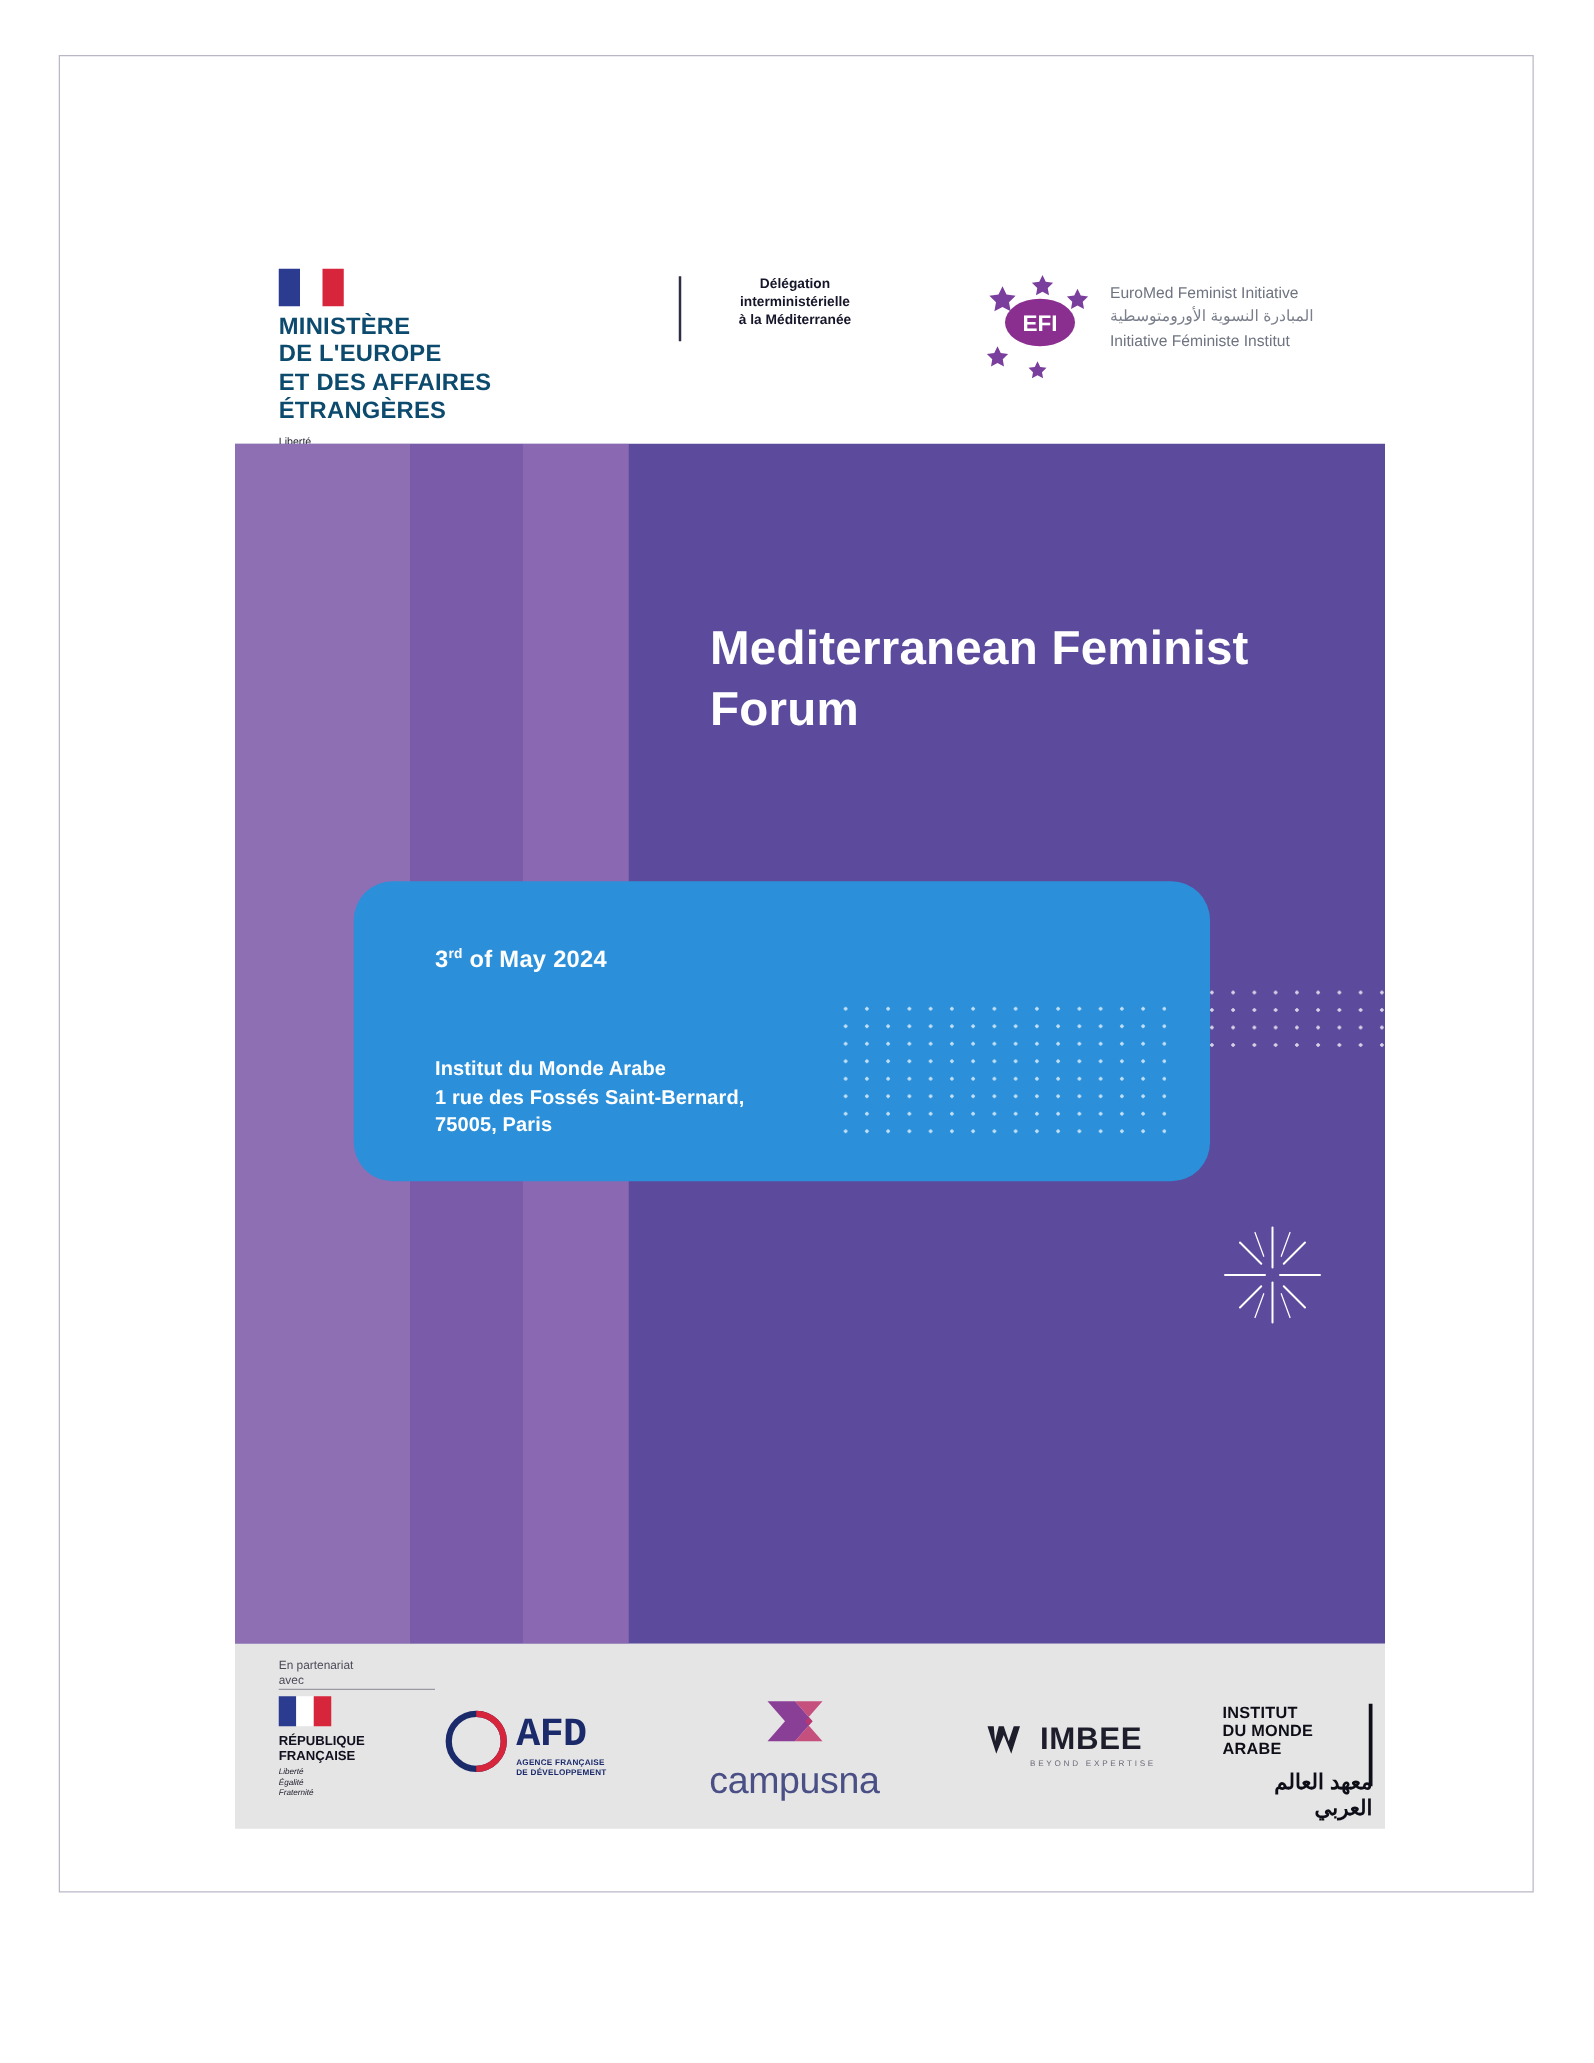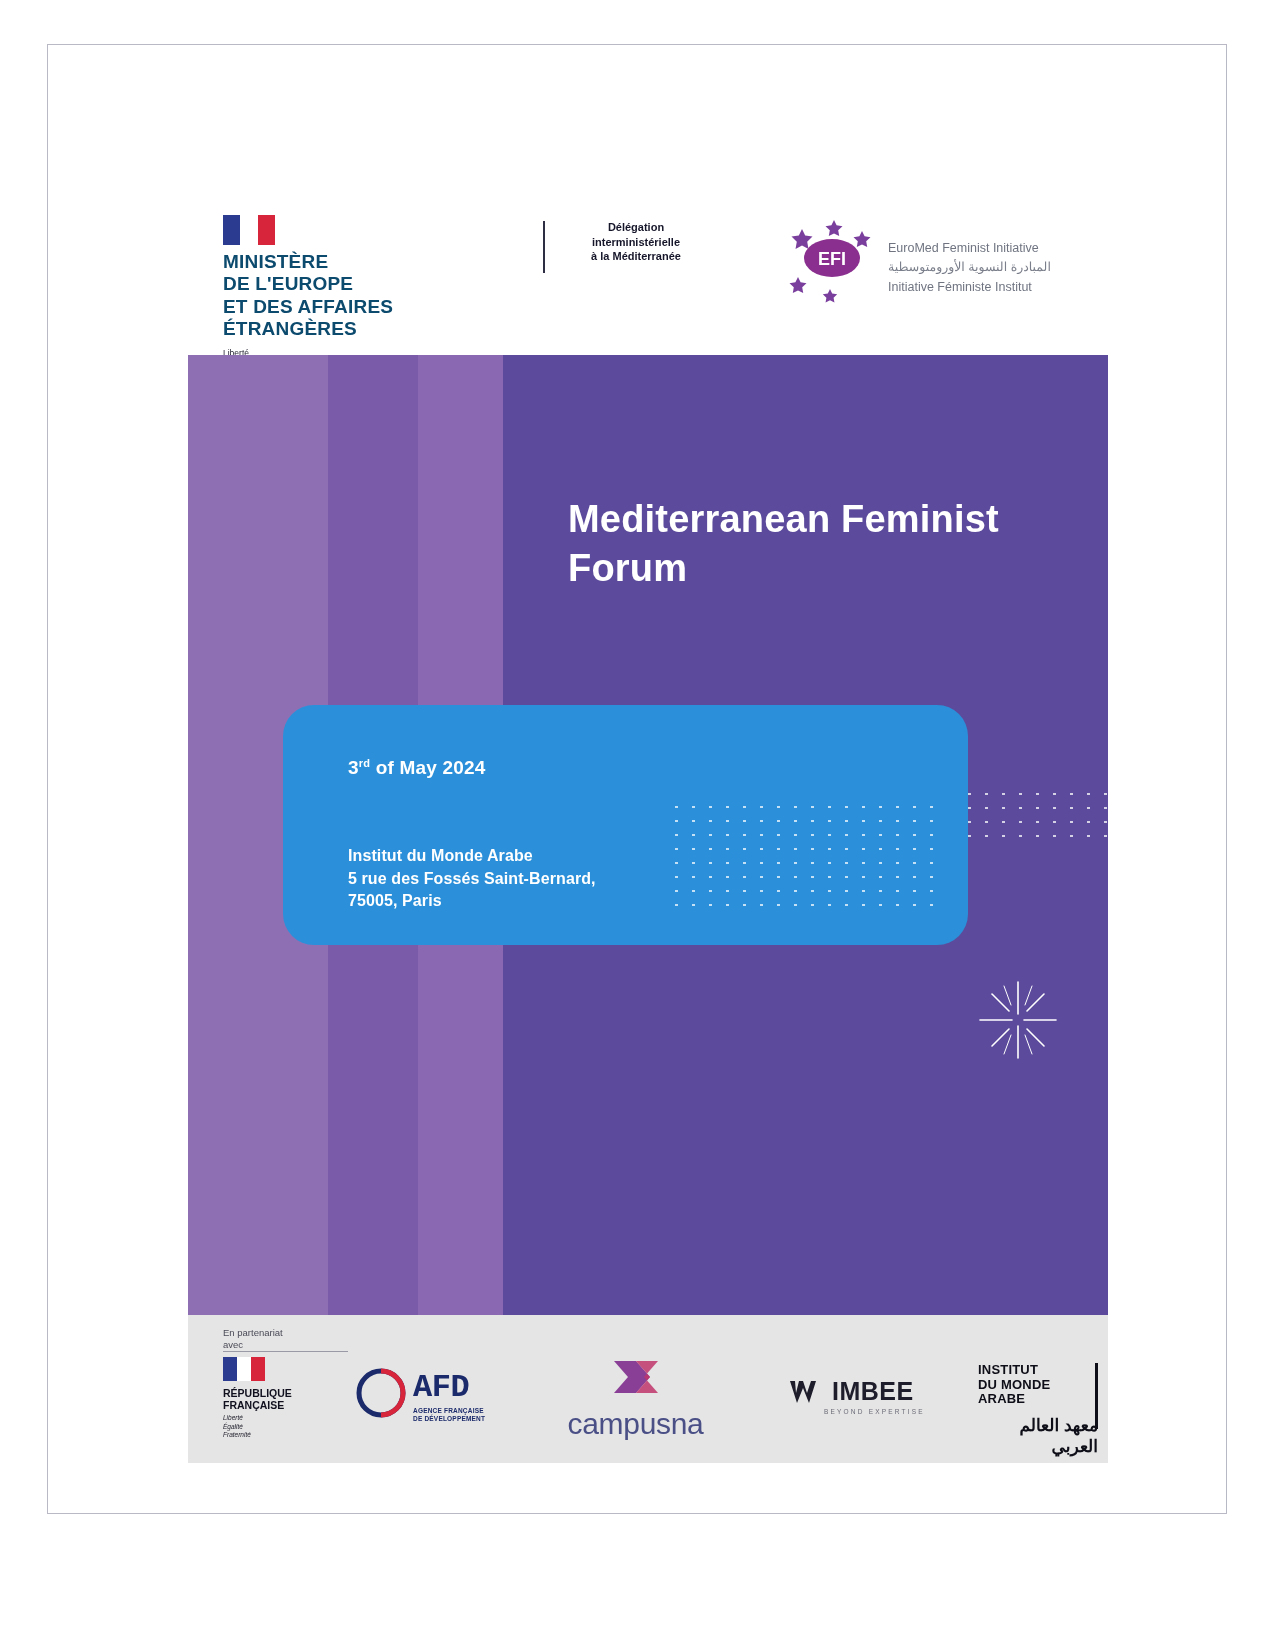--- a/index.html
+++ b/index.html
@@ -99,21 +99,21 @@
   .efi-mark {
     position: absolute;
     left: 0;
     top: 6px;
     width: 86px;
     height: 86px;
   }
   .efi-text {
     position: absolute;
     left: 100px;
-    top: 28px;
+    top: 14px;
     color: #6f7480;
     font-size: 12.5px;
     line-height: 1.55;
     white-space: nowrap;
   }
   .efi-text .ar { direction: rtl; color: #7b7f8b; }
 
   
   .hero {
     position: absolute;
@@ -438,21 +438,21 @@
     </div>
   </div>
 
   <div class="blue-band">
     <div class="date-line">
       <span>3</span><sup>rd</sup><span> of May 2024</span>
     </div>
 
     <div class="venue">
       <div>Institut du Monde Arabe</div>
-      <div>5 rue des Fossés Saint-Bernard,</div>
+      <div>1 rue des Fossés Saint-Bernard,</div>
       <div>75005, Paris</div>
     </div>
 
     <div class="dotgrid dotgrid-blue"></div>
   </div>
 
   <div class="partners">
 
     <div class="partner-label" style="white-space:pre-line;">En partenariat
 avec</div>

